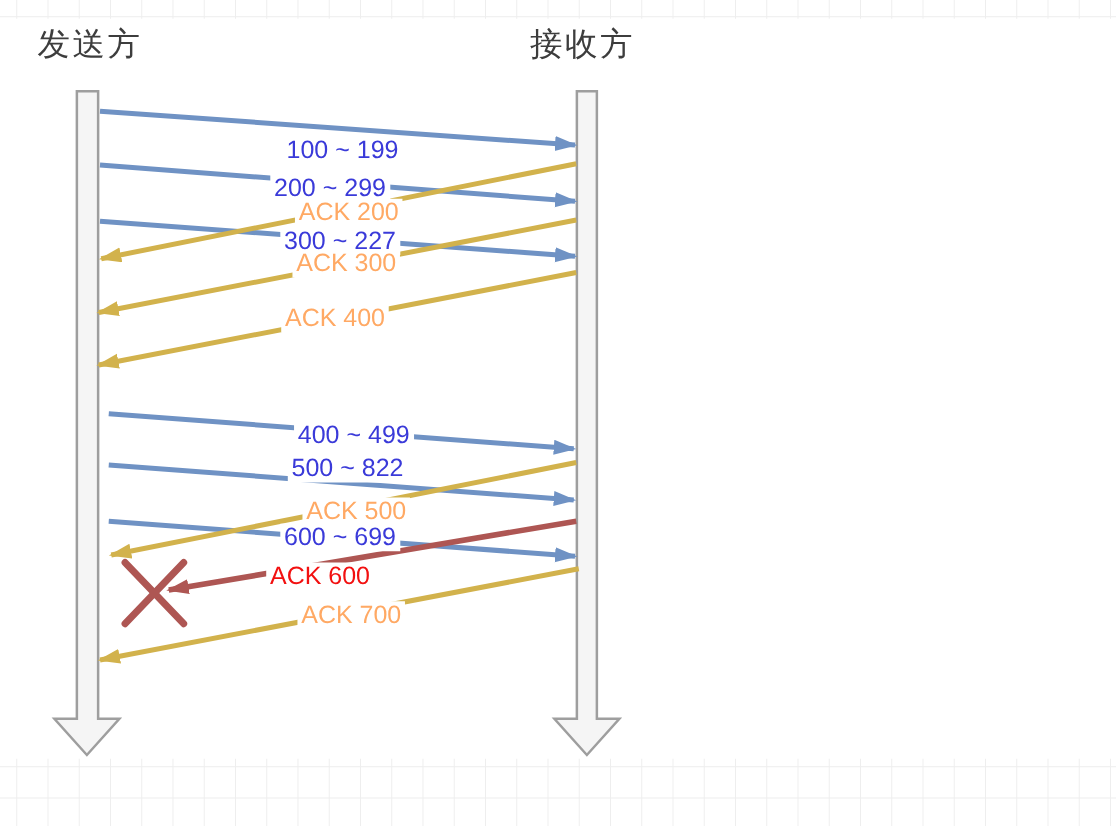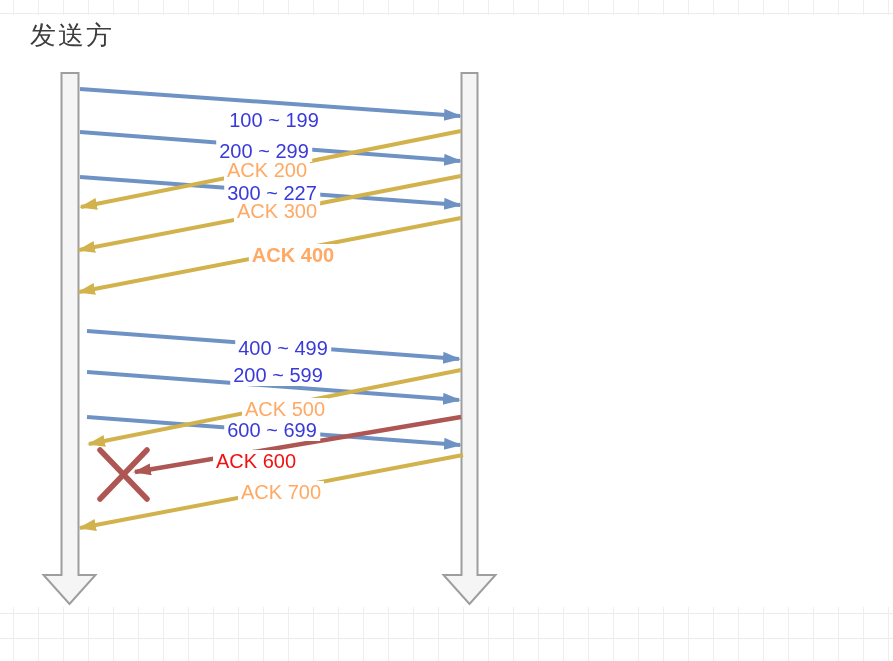--- a/index.html
+++ b/index.html
@@ -52,20 +52,21 @@
 </style>
 </head>
 <body>
 
 <div id="stage">
 
   <div id="grid"></div>
   <div id="sheet"></div>
 
   <div class="hdr" style="left:30px;">发送方</div>
+  <div class="hdr" style="left:424px;">接收方</div>
 
   <svg id="diagram-svg" width="893" height="661" viewBox="0 0 893 661">
     <defs>
       <marker id="ah-data" markerUnits="userSpaceOnUse" markerWidth="20" markerHeight="14" refX="16" refY="6" orient="auto">
         <path class="mk-data" d="M0,0 L18,6 L0,12 Z"></path>
       </marker>
       <marker id="ah-ack" markerUnits="userSpaceOnUse" markerWidth="20" markerHeight="14" refX="16" refY="6" orient="auto">
         <path class="mk-ack" d="M0,0 L18,6 L0,12 Z"></path>
       </marker>
       <marker id="ah-lost" markerUnits="userSpaceOnUse" markerWidth="20" markerHeight="14" refX="16" refY="6" orient="auto">
@@ -89,26 +90,26 @@
     <line class="st-ack" x1="461" y1="370" x2="89" y2="444" marker-end="url(#ah-ack)"></line>
     <line class="st-ack" x1="463" y1="455" x2="80" y2="528" marker-end="url(#ah-ack)"></line>
 
     <line class="st-lost" x1="461" y1="417" x2="135" y2="472" marker-end="url(#ah-lost)"></line>
     <line class="st-x" x1="100" y1="450" x2="147" y2="499"></line>
     <line class="st-x" x1="147" y1="450" x2="100" y2="499"></line>
   </svg>
 
   <span class="lbl lbl-data" style="left:274px;top:120px;">100 ~ 199</span>
   <span class="lbl lbl-data" style="left:264px;top:151px;">200 ~ 299</span>
-  <span class="lbl lbl-ack" style="left:267px;top:170px;">ACK 200</span>
+  <span class="lbl lbl-ack" style="left:279px;top:170px;">ACK 200</span>
   <span class="lbl lbl-data" style="left:272px;top:193px;">300 ~ 227</span>
   <span class="lbl lbl-ack" style="left:277px;top:211px;">ACK 300</span>
-  <span class="lbl lbl-ack" style="left:293px;top:255px;font-weight:bold;">ACK 400</span>
+  <span class="lbl lbl-ack" style="left:268px;top:255px;">ACK 400</span>
   <span class="lbl lbl-data" style="left:283px;top:348px;">400 ~ 499</span>
-  <span class="lbl lbl-data" style="left:278px;top:375px;">200 ~ 599</span>
+  <span class="lbl lbl-data" style="left:278px;top:375px;">500 ~ 822</span>
   <span class="lbl lbl-ack" style="left:285px;top:409px;">ACK 500</span>
   <span class="lbl lbl-data" style="left:272px;top:430px;">600 ~ 699</span>
   <span class="lbl lbl-lost" style="left:210px;top:461px;">ACK 600</span>
   <span class="lbl lbl-ack" style="left:281px;top:492px;">ACK 700</span>
 
 
 
 </div>
 
 </body></html>

